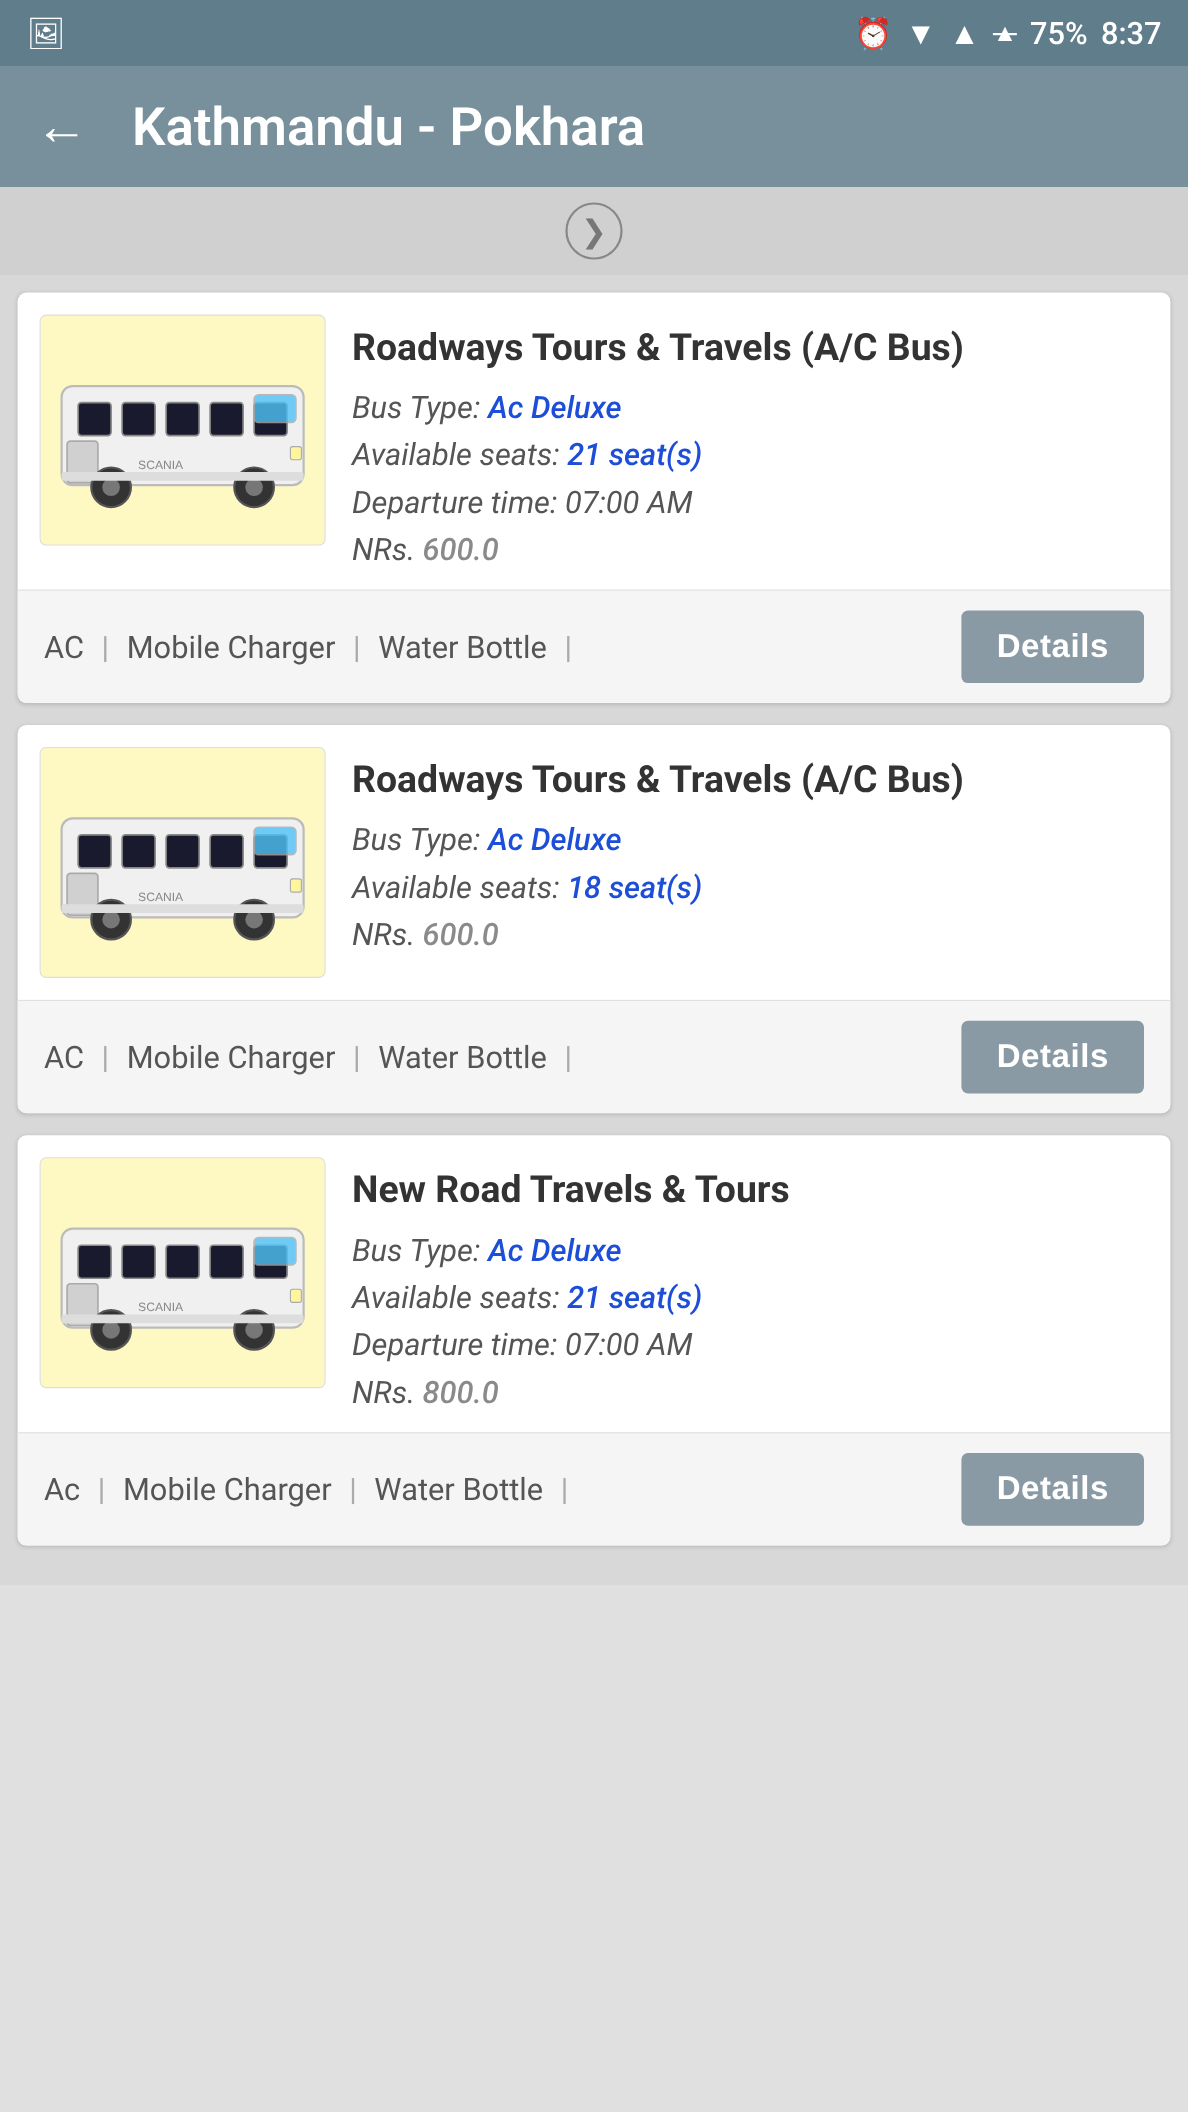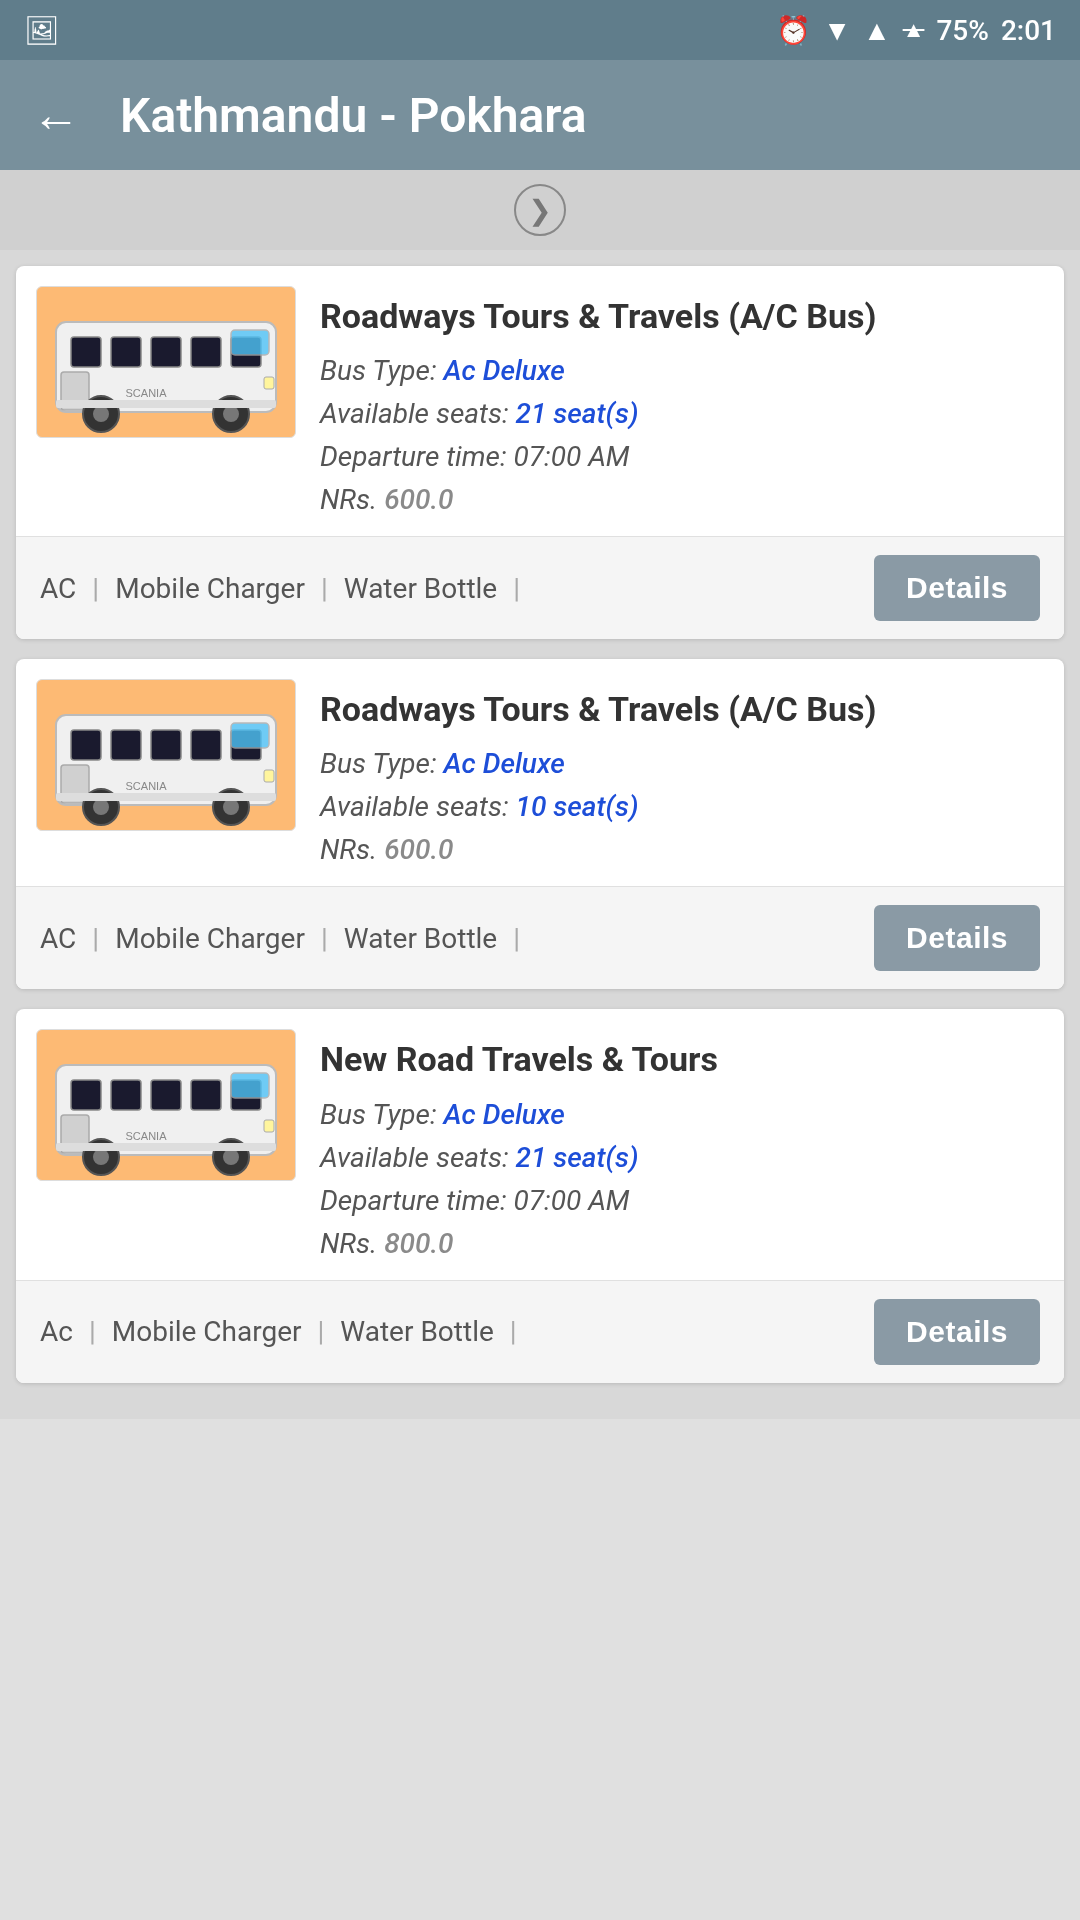--- a/index.html
+++ b/index.html
@@ -107,22 +107,22 @@
 
     .card-body {
       display: flex;
       padding: 20px;
       gap: 24px;
       align-items: flex-start;
     }
 
     .bus-image {
       width: 260px;
-      height: 152px;
-      background: #fdba74;
+      height: 210px;
+      background: #fef9c3;
       border: 1px solid #ddd;
       border-radius: 6px;
       flex-shrink: 0;
       overflow: hidden;
       display: flex;
       align-items: center;
       justify-content: center;
     }
 
     
@@ -221,21 +221,21 @@
   <div class="status-bar-left">
 
     <span style="color:white; font-size:28px;">🖼</span>
   </div>
   <div class="status-bar-right">
     <span>⏰</span>
     <span>▼</span>
     <span>▲</span>
     <span style="text-decoration: line-through; font-size:22px;">▲</span>
     <span>75%</span>
-    <span>2:01</span>
+    <span>8:37</span>
   </div>
 </div>
 
 <div class="header">
   <div class="back-btn">←</div>
   <div class="header-title">Kathmandu - Pokhara</div>
 </div>
 
 <div class="date-bar">
   <div class="next-btn">❯</div>
@@ -327,21 +327,21 @@
         </svg>
       </div>
       <div class="card-info">
         <div class="operator-name">Roadways Tours &amp; Travels (A/C Bus)</div>
         <div class="info-row">
           <span>Bus Type:</span>
           <span class="highlight">Ac Deluxe</span>
         </div>
         <div class="info-row">
           <span>Available seats:</span>
-          <span class="highlight">10 seat(s)</span>
+          <span class="highlight">18 seat(s)</span>
         </div>
         <div class="price-row">
           <span>NRs.</span>
           <span class="price-val">600.0</span>
         </div>
       </div>
     </div>
     <div class="amenities-bar">
       <div class="amenities-list">
         <span class="amenity-item">AC</span>

